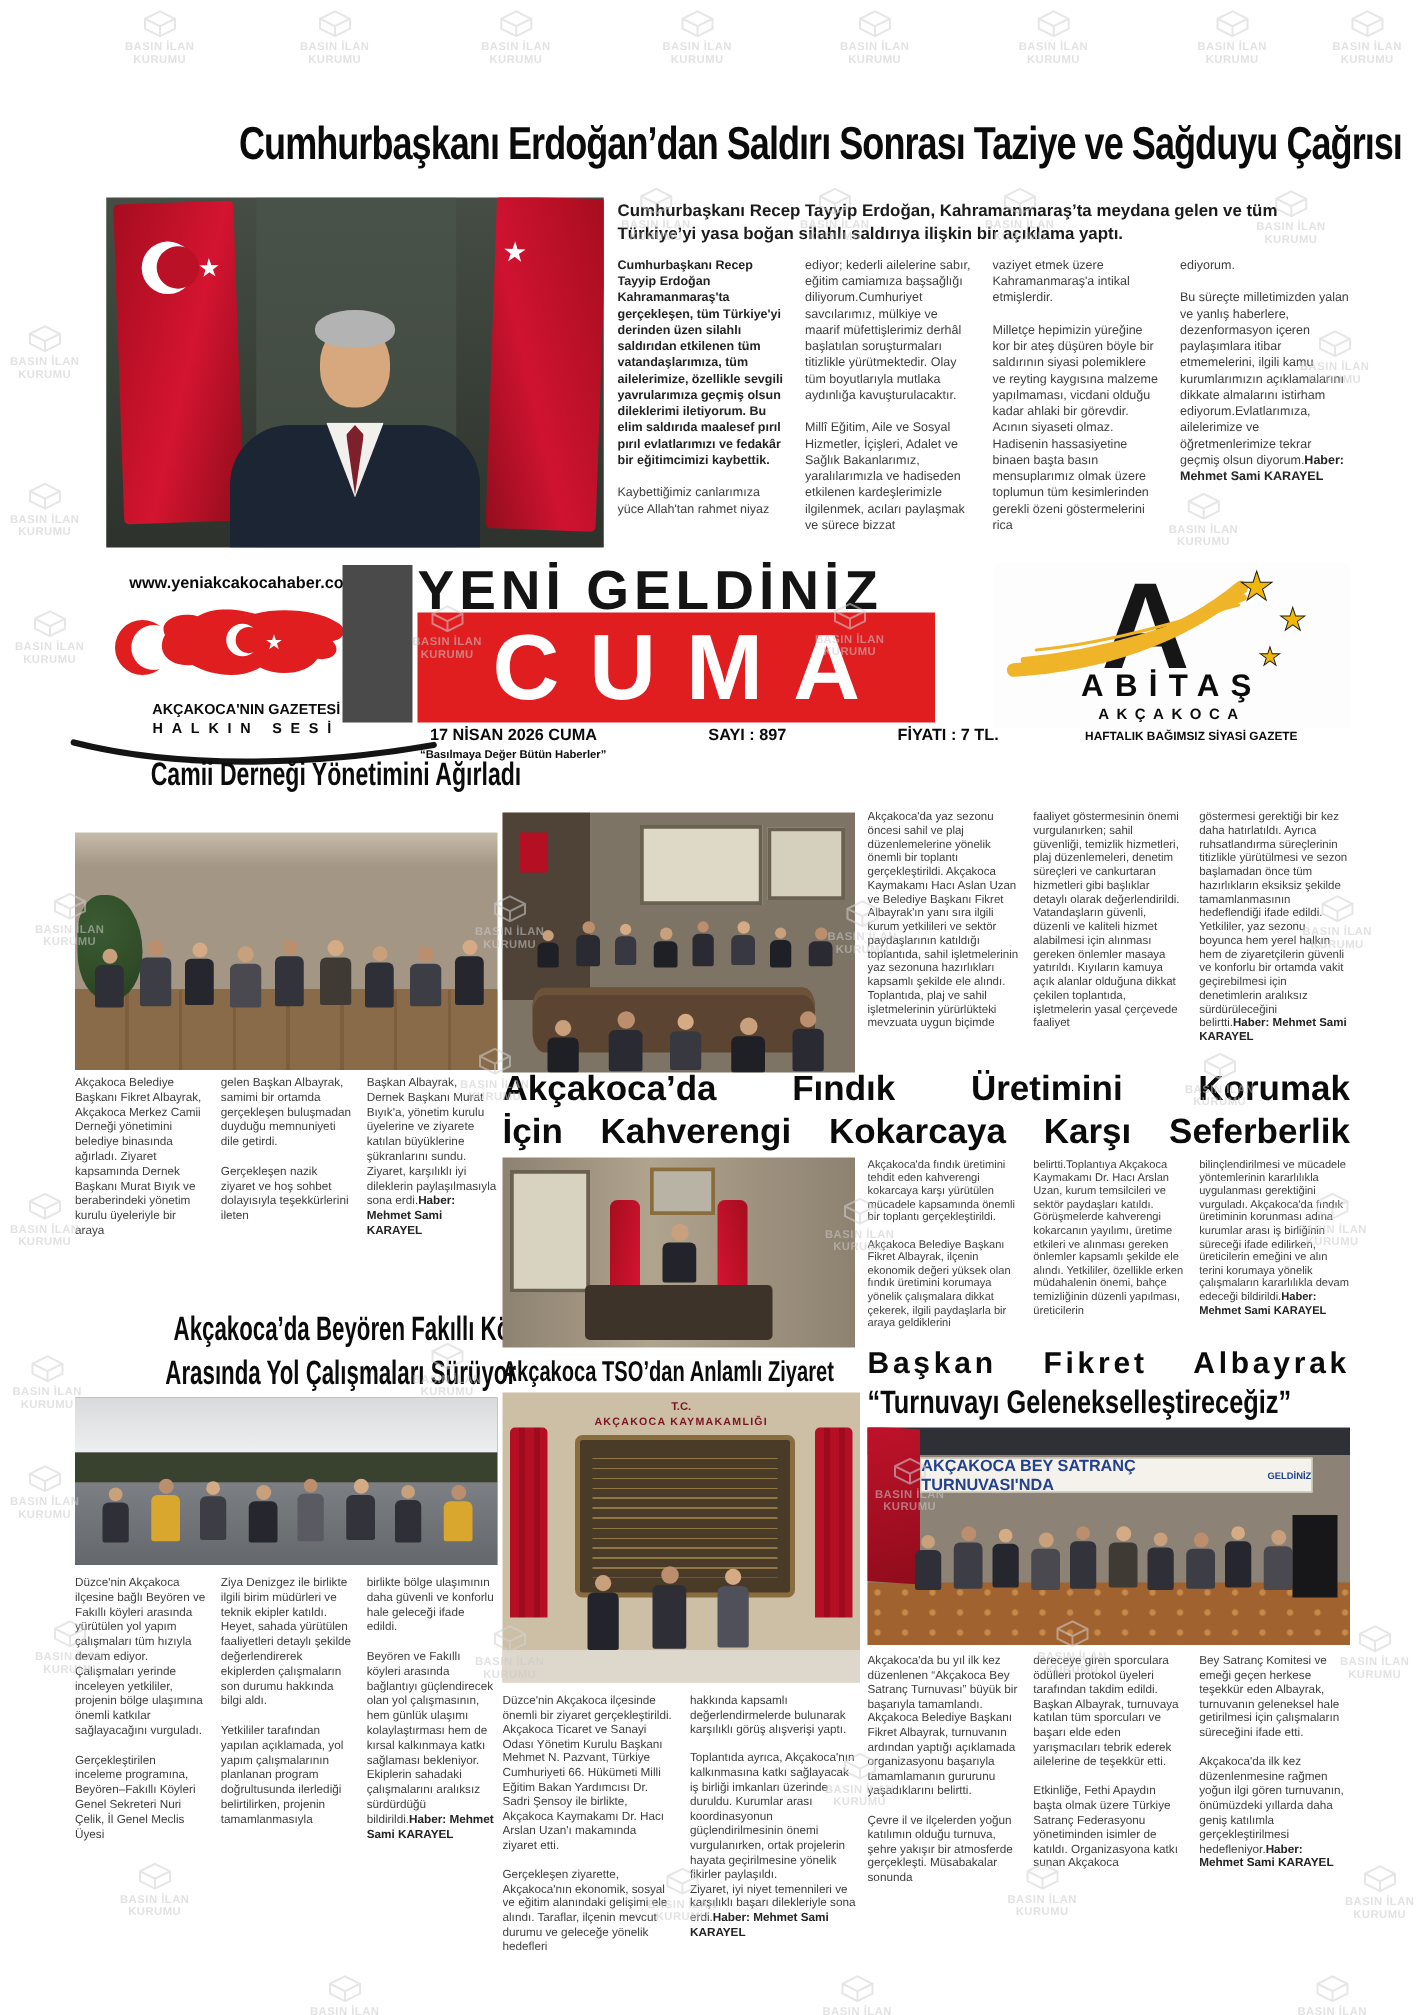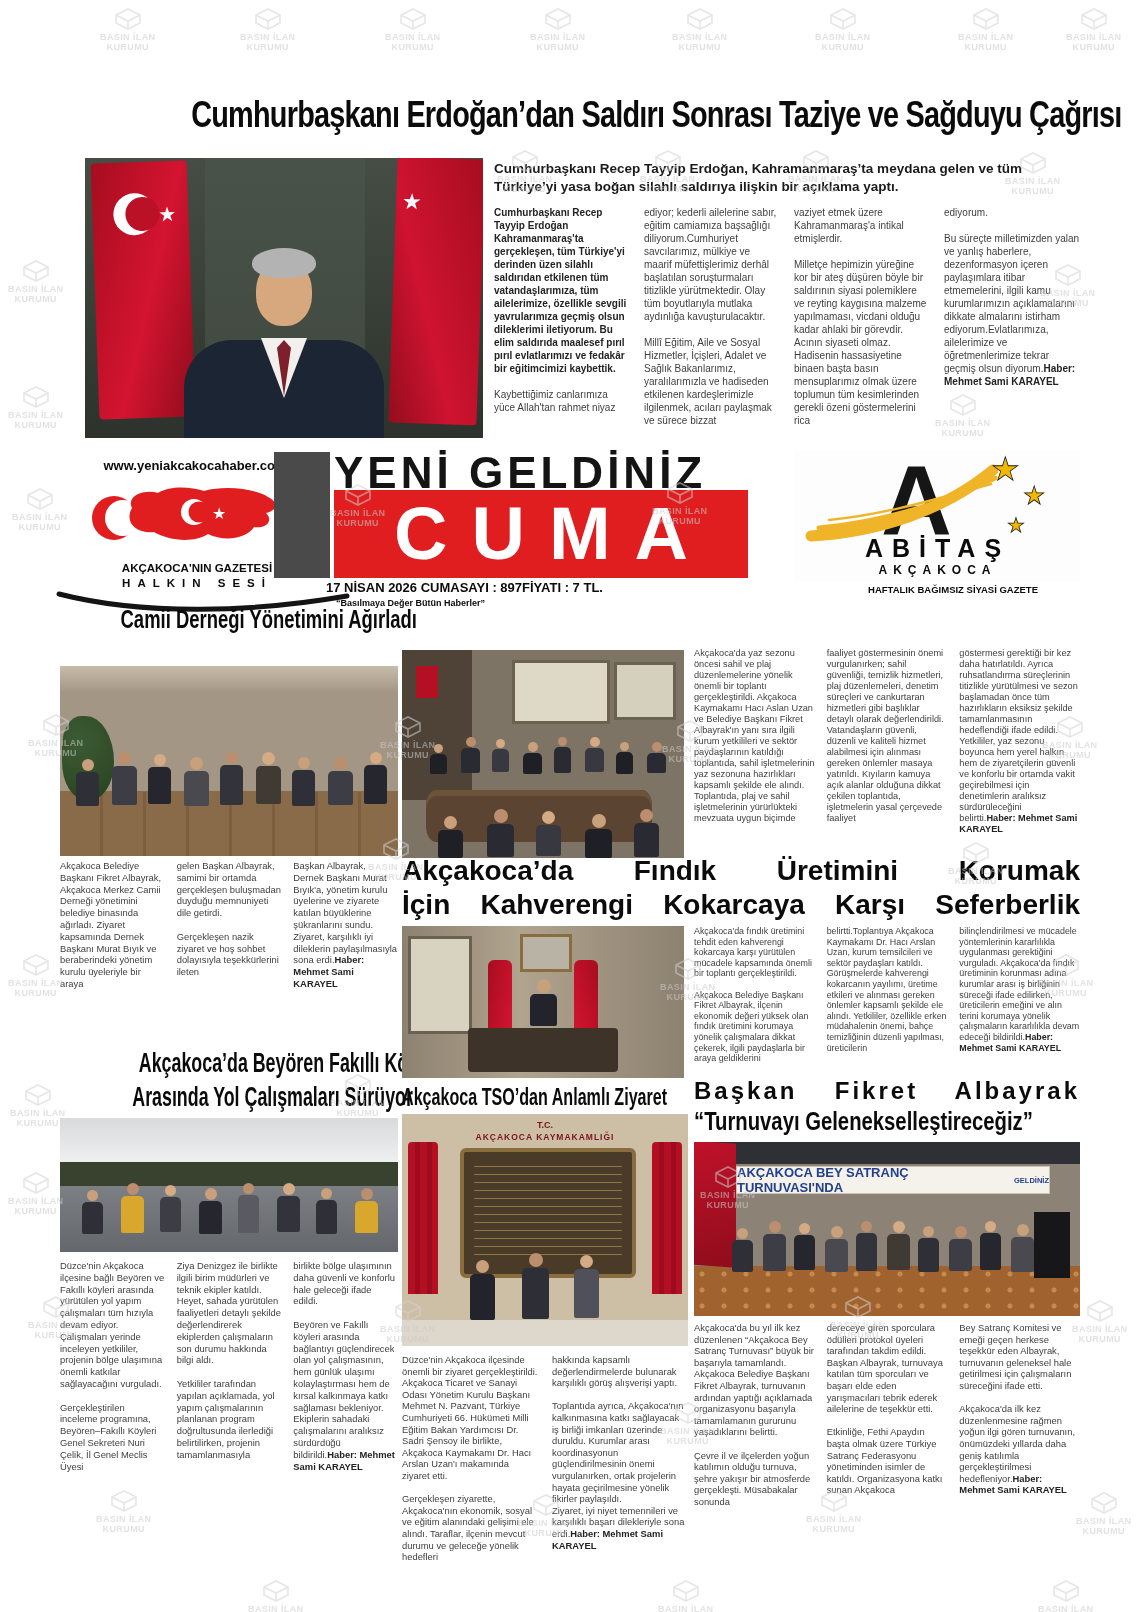--- a/index.html
+++ b/index.html
@@ -220,21 +220,21 @@
   <div class="abs hl" style="left:62px;top:577px;width:270px;text-align:center;font-size:11.5px;letter-spacing:7px;">HALKIN SESİ</div>
   <svg class="abs" style="left:55px;top:588px;" width="300" height="26">
     <path d="M4 6 C90 28 200 24 292 8" stroke="#141414" stroke-width="5" fill="none" stroke-linecap="round"></path>
   </svg>
 
   <div class="abs" style="left:274px;top:452px;width:56px;height:126px;background:#4a4a4b;"></div>
   <div class="abs hl" style="left:334px;top:448px;width:414px;font-size:44px;letter-spacing:4px;white-space:nowrap;color:#141414;">YENİ GELDİNİZ</div>
   <div class="abs masthead-red" style="left:334px;top:490px;width:414px;height:88px;">
     <div class="hl" style="font-size:74px;line-height:88px;text-align:center;color:#ffffff;letter-spacing:24px;text-indent:24px;">CUMA</div>
   </div>
-  <div class="abs hl" style="left:326px;top:580px;width:455px;display:flex;font-size:13px;">
+  <div class="abs hl" style="left:344px;top:580px;width:455px;display:flex;justify-content:space-between;font-size:13px;">
     <span>17 NİSAN 2026 CUMA</span>
     <span>SAYI : 897</span>
     <span>FİYATI : 7 TL.</span>
   </div>
   <div class="abs hl" style="left:838px;top:584px;width:200px;font-size:9.5px;text-align:right;">HAFTALIK BAĞIMSIZ  SİYASİ GAZETE</div>
   <div class="abs hl" style="left:336px;top:598px;width:300px;font-size:9px;">“Basılmaya Değer Bütün Haberler”</div>
 
   <div class="abs" style="left:795px;top:450px;width:285px;height:132px;background:#fdfdfd;">
     <svg width="285" height="92" viewBox="0 0 285 92">
       <text x="86" y="84" font-size="98" font-weight="bold" font-family="Liberation Sans, sans-serif" fill="#161616">A</text>

